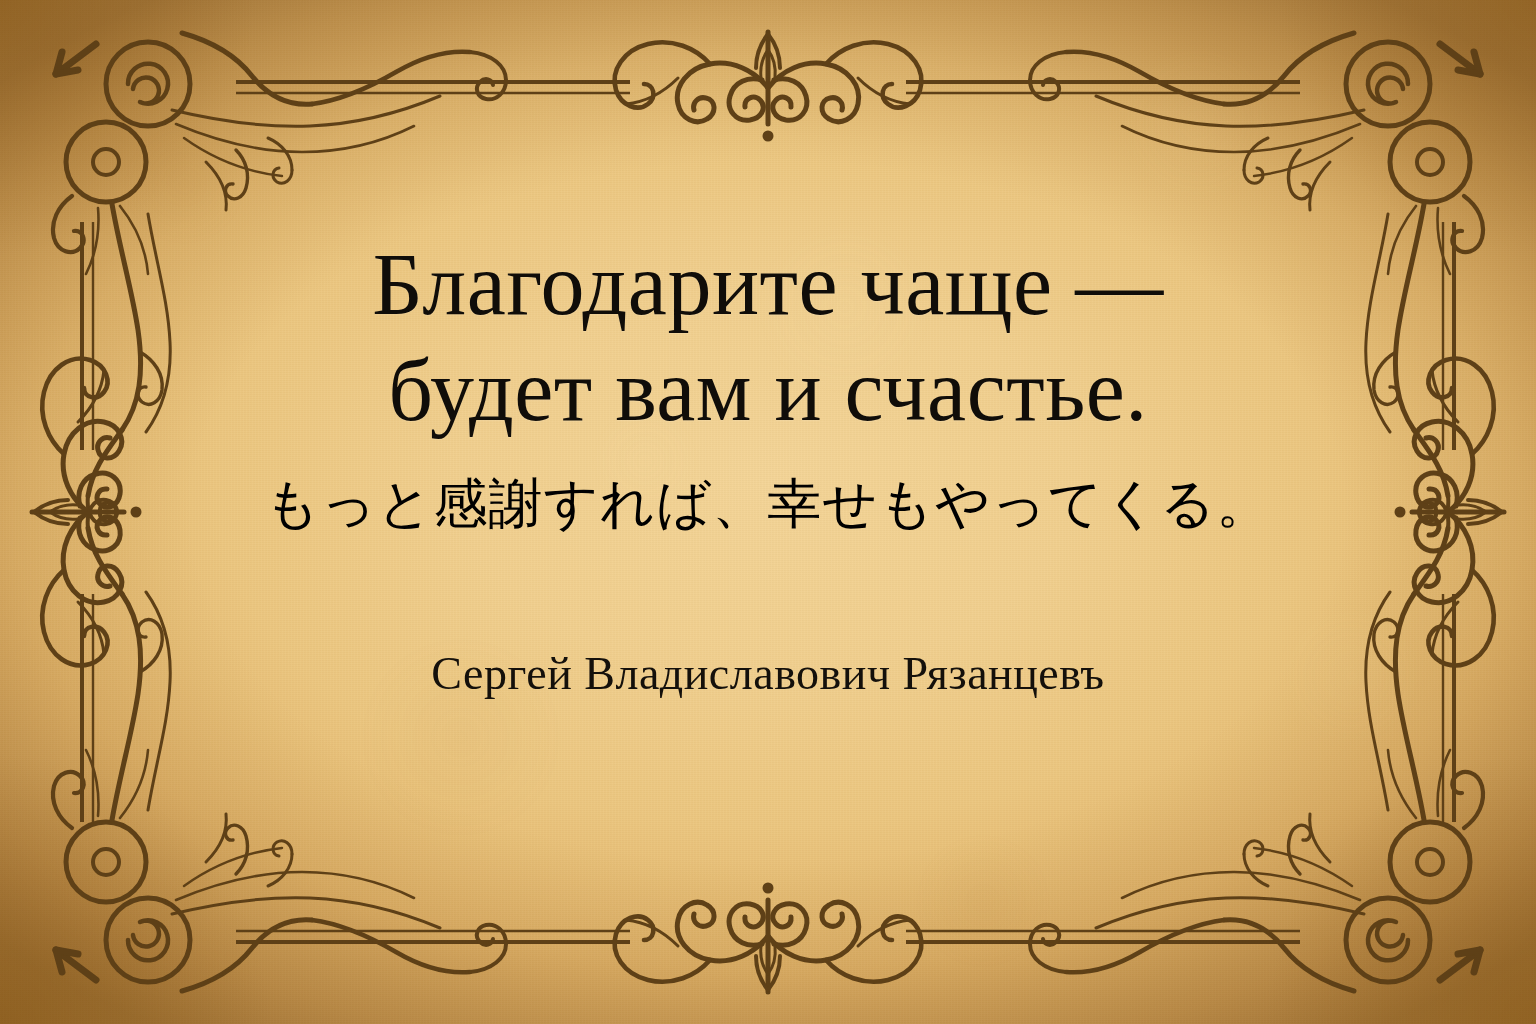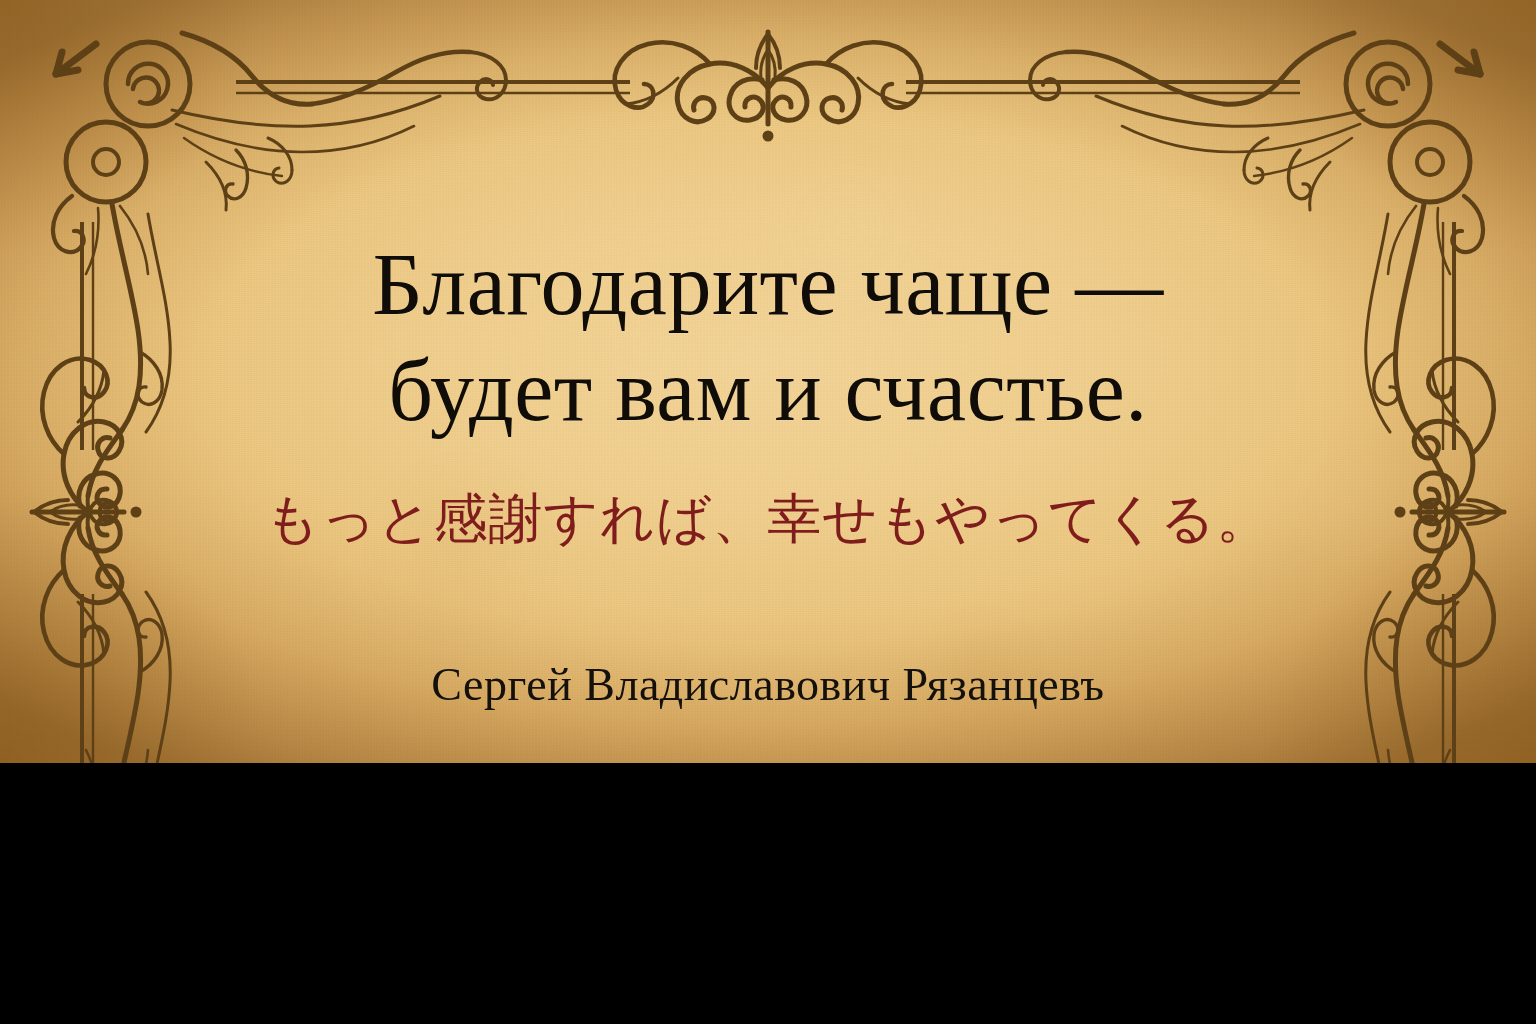--- a/index.html
+++ b/index.html
@@ -3,21 +3,21 @@
 <meta charset="utf-8">
 <style>
   html, body {
     margin: 0;
     padding: 0;
     background: #000;
   }
   #poster {
     position: relative;
     width: 1536px;
-    height: 763px;
+    height: 1024px;
     overflow: hidden;
     font-family: "Liberation Serif", "DejaVu Serif", serif;
     background-color: #eccb8a;
   }
   .paper-fill {
     position: absolute;
     inset: 0;
     background: radial-gradient(ellipse 80% 75% at 50% 47%,
         #f3d497 0%,
         #f0cf8e 25%,
@@ -96,25 +96,25 @@
   .quote-main {
     margin-top: 232px;
     font-size: 88px;
     line-height: 1.20;
     color: #100d09;
     letter-spacing: 0.5px;
     white-space: pre-line;
     text-shadow: 0 1px 0 rgba(255,255,255,0.10);
   }
   .quote-translation {
-    margin-top: 42px;
+    margin-top: 31px;
     font-size: 54px;
     line-height: 1.25;
-    color: #7f1d1d;
-    font-family: Liberation Sans, sans-serif;
+    color: #000000;
+    font-family: Liberation Mono, monospace;
     letter-spacing: 1px;
   }
   .author {
     margin-top: 104px;
     font-size: 46px;
     line-height: 1.2;
     color: #14100b;
     letter-spacing: 0.5px;
   }
 </style>

